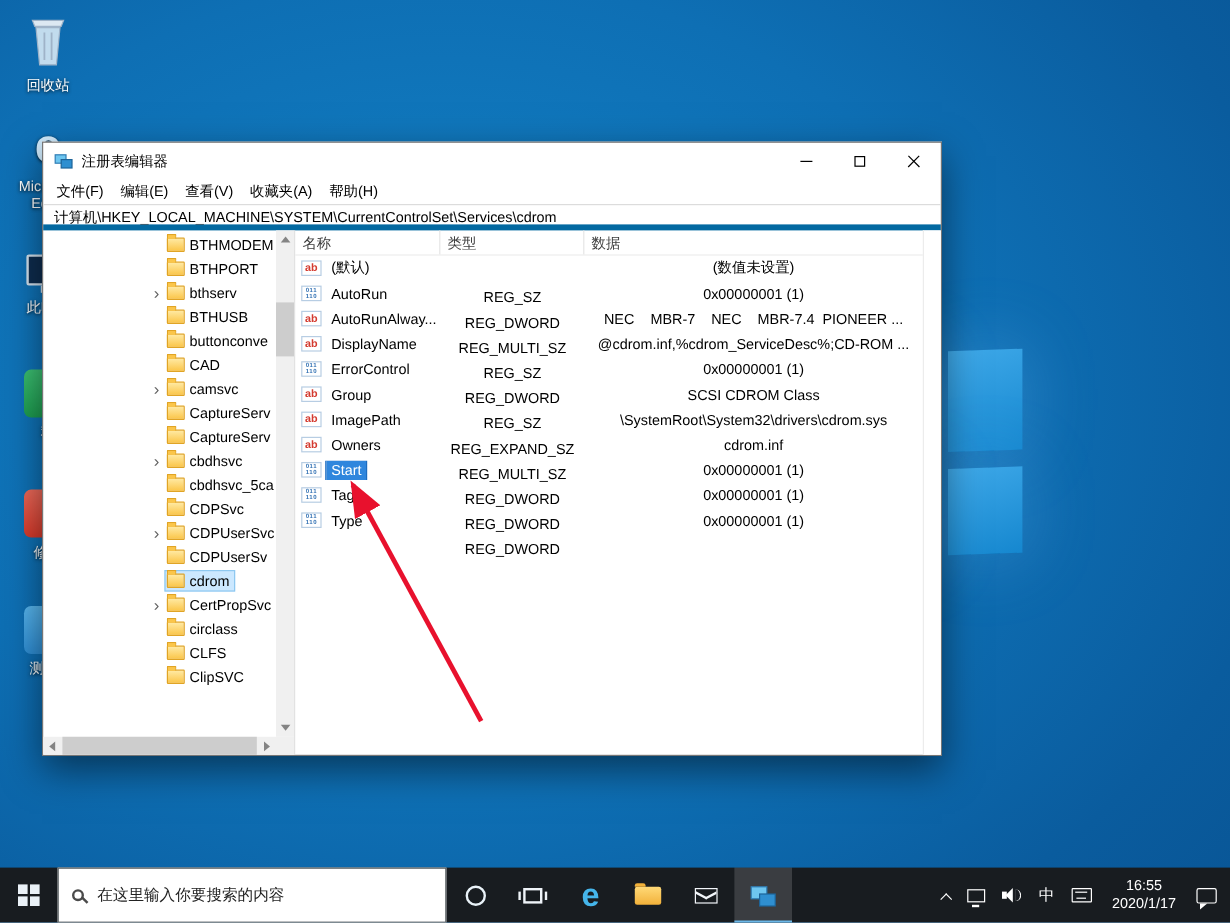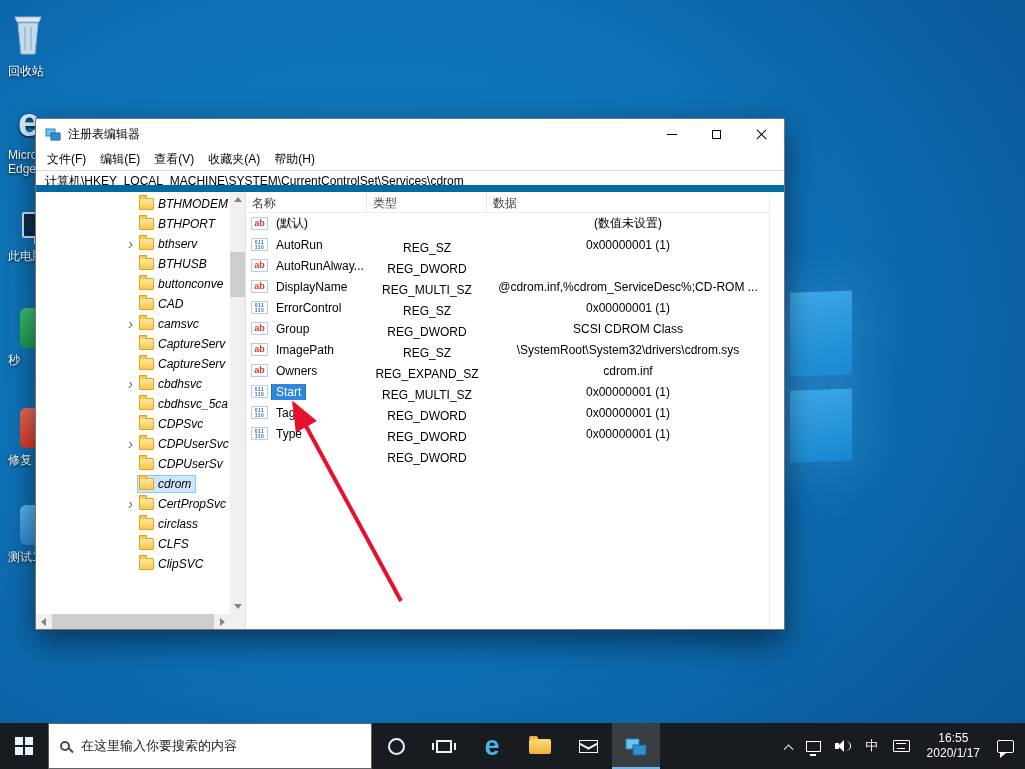--- a/index.html
+++ b/index.html
@@ -9,21 +9,21 @@
     background: radial-gradient(1000px 760px at 36% 42%, #1383c8 0%, #0e6fb4 45%, #0a5c9e 72%, #085190 100%);
   }
 
   
   .winlogo { position:absolute; left:714px; top:293px; display:grid;
     grid-template-columns:62px 62px; grid-template-rows:84px 72px; gap:14px;
     transform:skewY(-2deg); z-index:0; }
   .winlogo .pane { background:linear-gradient(160deg,#3fa9e9,#1587cf); box-shadow:0 0 60px rgba(130,200,255,.30); }
 
   
-  .dicon { position:absolute; width:64px; color:#fff; font-size:12px;
+  .dicon { position:absolute; width:64px; text-align:center; color:#fff; font-size:12px;
            text-shadow:0 1px 3px rgba(0,0,0,.9); z-index:1; }
   .dicon .img { margin:0 auto 4px; }
   #icon-recycle { left:8px; top:10px; }
   #icon-edge    { left:8px; top:100px; }
   #icon-pc      { left:8px; top:212px; }
   #icon-app1    { left:8px; top:308px; }
   #icon-app2    { left:8px; top:408px; }
   #icon-app3    { left:8px; top:505px; }
   .edge-e { width:44px; height:44px; line-height:44px; font-weight:bold; font-size:40px; color:#cfeafc; }
   .pc-monitor { width:36px; height:26px; background:#0e2d4f; border:2px solid #d6e4f0; border-radius:2px; position:relative; }
@@ -43,28 +43,28 @@
   .wc { width:45px; display:flex; align-items:center; justify-content:center; }
   .glyph-min { width:10px; height:1px; background:#000; }
   .glyph-max { width:9px; height:9px; border:1px solid #000; }
   .glyph-close { width:13px; height:13px; position:relative; }
   .glyph-close::before, .glyph-close::after { content:''; position:absolute; top:6px; left:0; width:13px; height:1.3px; background:#000; }
   .glyph-close::before { transform:rotate(45deg); }
   .glyph-close::after  { transform:rotate(-45deg); }
 
   .menubar { height:21px; display:flex; align-items:center; padding-left:4px; flex:0 0 auto; }
   .menu-item { padding:2px 7px; }
-  .addressbar { height:22px; line-height:20px; border-top:1px solid #dcdcdc; border-bottom:7px solid #0369a1;
+  .addressbar { height:22px; line-height:20px; border-top:1px solid #dcdcdc; border-bottom:5px solid #0369a1;
     padding:0 9px; flex:0 0 auto; white-space:nowrap; overflow:hidden; }
 
   .wbody { flex:1; display:flex; min-height:0; position:relative; }
 
   
   .tree-pane { width:210px; flex:0 0 auto; position:relative; border-right:1px solid #e2e2e2; }
-  .tree { position:absolute; left:0; top:2px; right:15px; bottom:15px; overflow:hidden;font-style:italic; }
+  .tree { position:absolute; left:0; top:2px; right:15px; bottom:15px; overflow:hidden; }
   .tree-item { height:20px; display:flex; align-items:center; white-space:nowrap; padding-left:88px; overflow:hidden; }
   .expander { width:13px; flex:0 0 auto; color:#636363; font-size:14px; line-height:18px; text-align:center; }
   .twrap { display:flex; align-items:center; padding:1px 4px 1px 1px; border:1px solid transparent; }
   .twrap.tsel { background:#cce8ff; border-color:#8ec8f0; }
   .folder { width:15px; height:12px; background:linear-gradient(#ffe9a2,#fbc64a); border:1px solid #e0a425;
     border-radius:1px; position:relative; margin-right:4px; flex:0 0 auto; }
   .folder::before { content:''; position:absolute; left:-1px; top:-4px; width:6px; height:3px;
     background:#fbc64a; border:1px solid #e0a425; border-bottom:none; border-radius:1px 1px 0 0; }
   .tlabel { white-space:nowrap; }
 
@@ -393,20 +393,21 @@
               <div class="cell c2">(数值未设置)</div>
             </div>
             <div class="lrow">
               <div class="cell c0"><span class="vicon dword"><i>011</i><i>110</i></span><span class="vname">AutoRun</span></div>
               <div class="cell c1">REG_DWORD</div>
               <div class="cell c2">0x00000001 (1)</div>
             </div>
             <div class="lrow">
               <div class="cell c0"><span class="vicon str">ab</span><span class="vname">AutoRunAlway...</span></div>
               <div class="cell c1">REG_MULTI_SZ</div>
+              <div class="cell c2">NEC    MBR-7    NEC    MBR-7.4  PIONEER ...</div>
             </div>
             <div class="lrow">
               <div class="cell c0"><span class="vicon str">ab</span><span class="vname">DisplayName</span></div>
               <div class="cell c1">REG_SZ</div>
               <div class="cell c2">@cdrom.inf,%cdrom_ServiceDesc%;CD-ROM ...</div>
             </div>
             <div class="lrow">
               <div class="cell c0"><span class="vicon dword"><i>011</i><i>110</i></span><span class="vname">ErrorControl</span></div>
               <div class="cell c1">REG_DWORD</div>
               <div class="cell c2">0x00000001 (1)</div>

